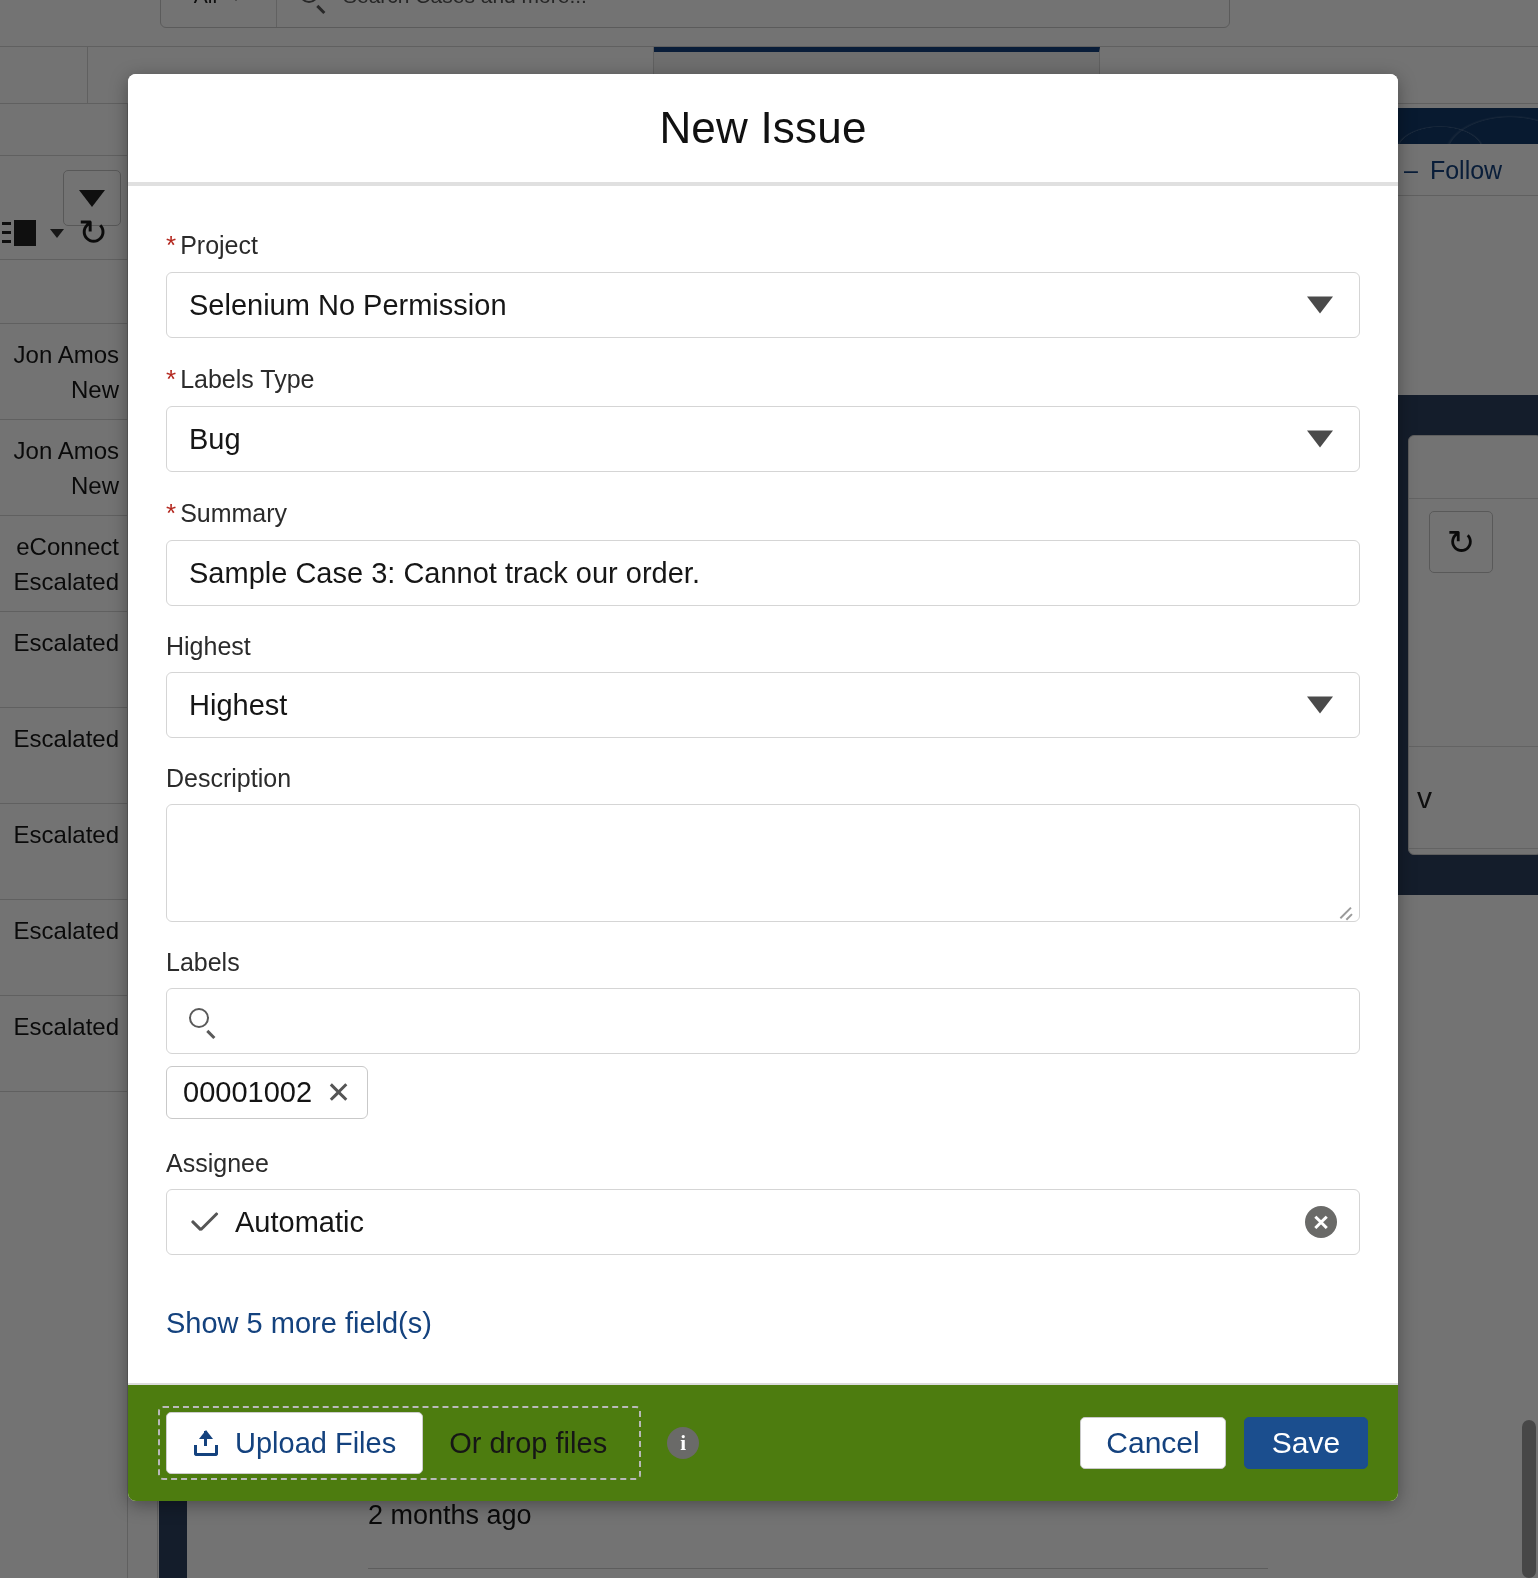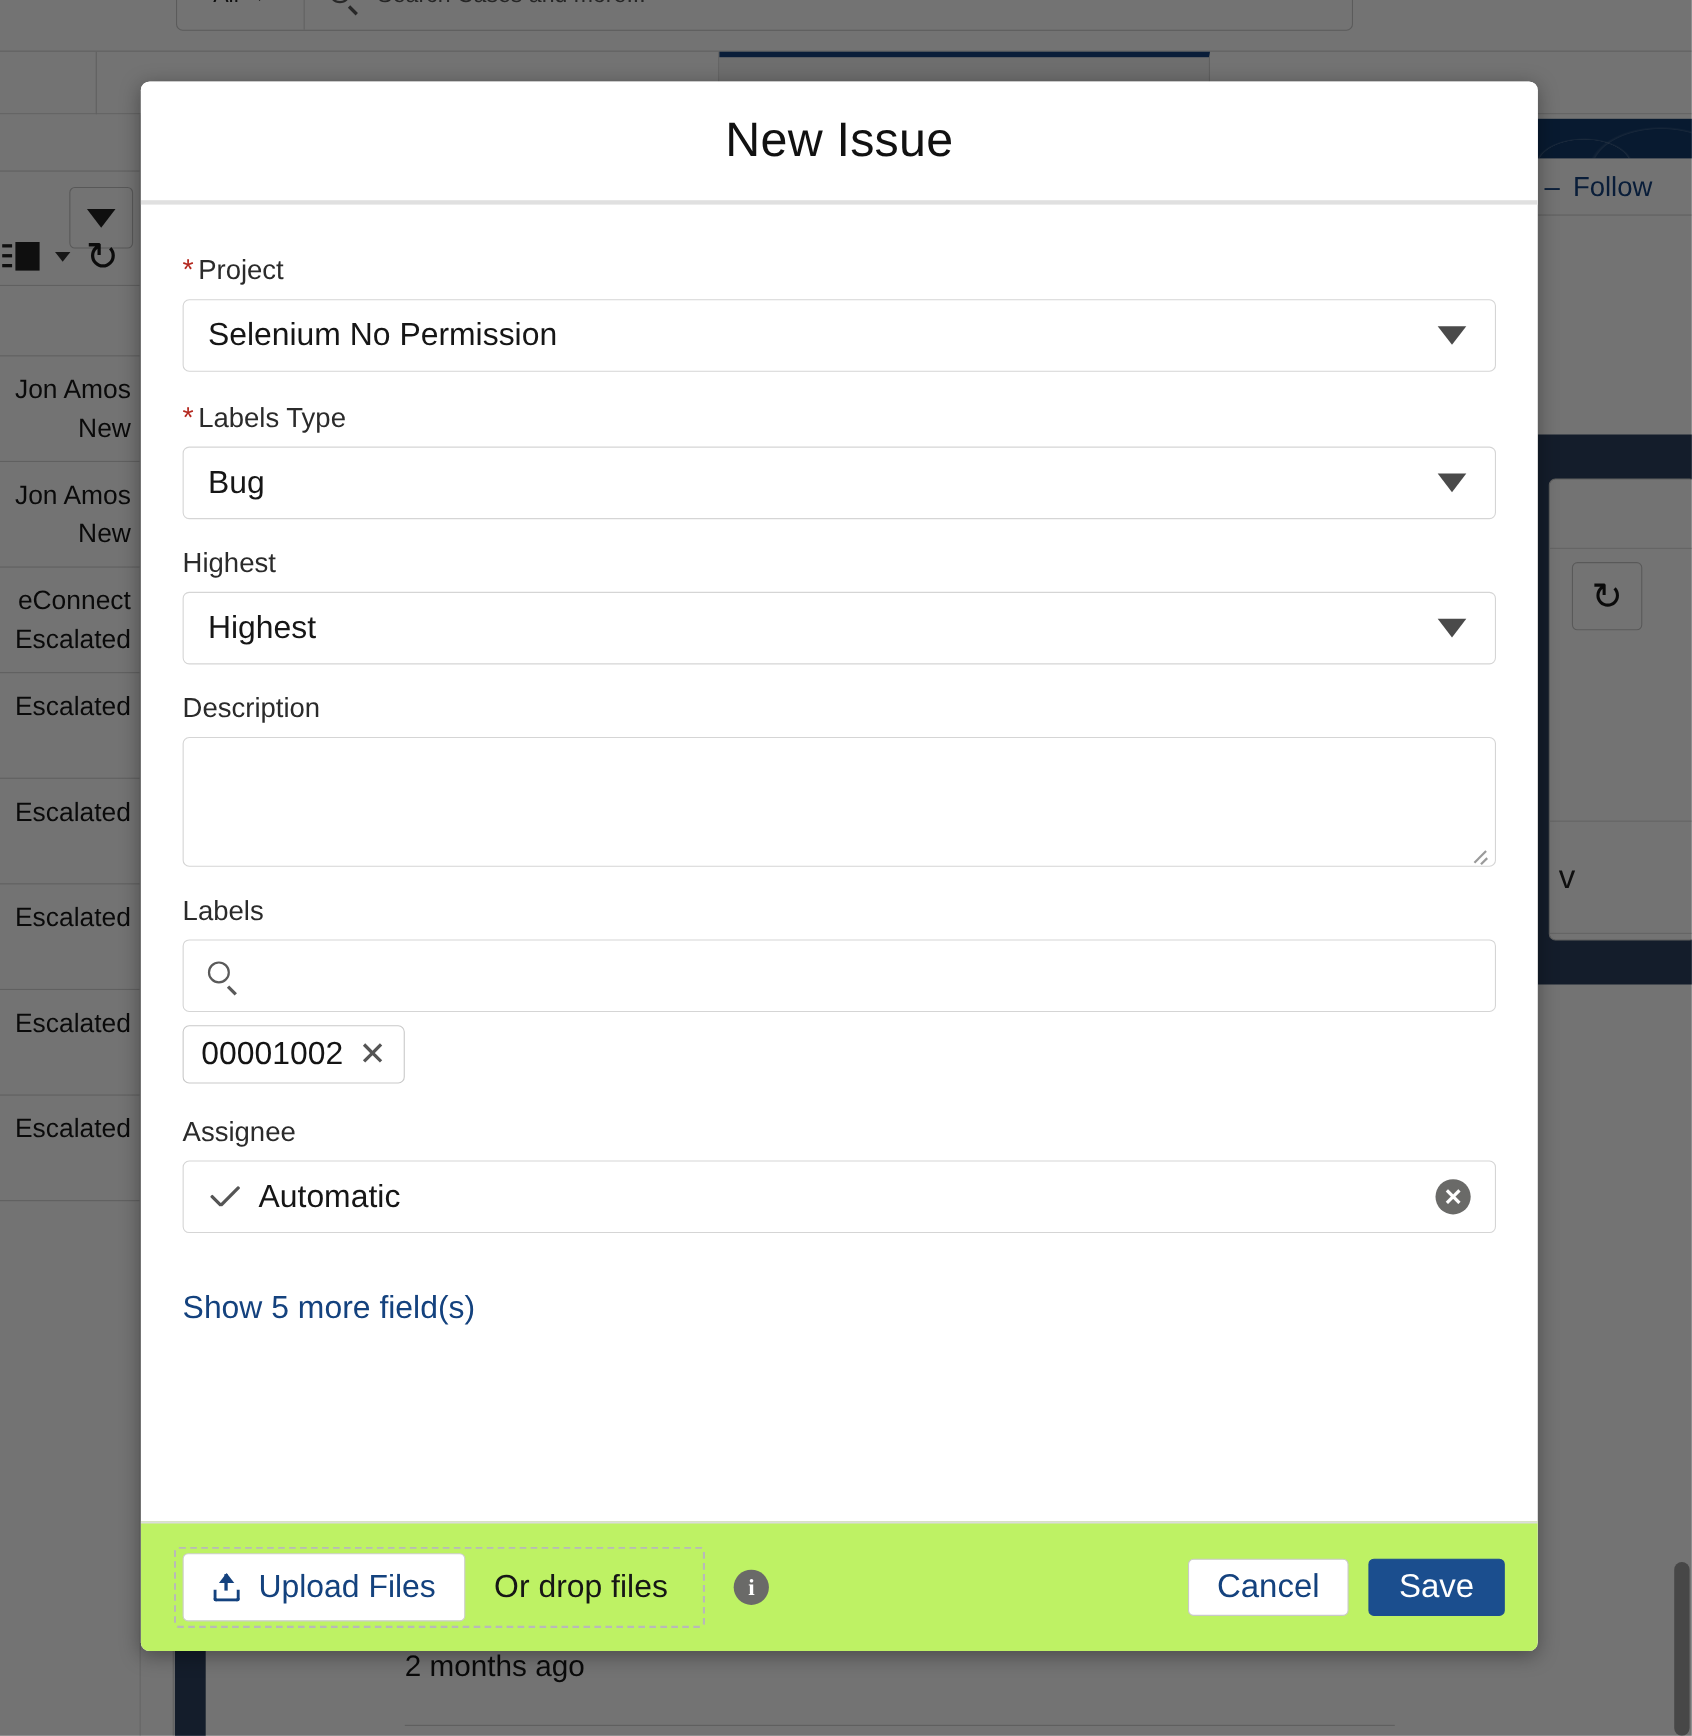--- a/index.html
+++ b/index.html
@@ -229,21 +229,21 @@
   }
 
   .show-more {
     display: inline-block; margin-top: 26px;
     font-size: 29px; color: #14427e; text-decoration: none; cursor: pointer;
   }
 
   .modal-footer {
     flex: 0 0 118px; height: 118px;
     border-top: 2px solid #dcdcdc;
-    background: #bef264;
+    background: #4d7c0f;
     display: flex; align-items: center; padding: 0 30px;
   }
   .dropzone {
     border: 2px dashed #b9b9b9; border-radius: 5px;
     height: 74px; display: flex; align-items: center; padding: 0 6px;
     background: transparent;
   }
   .upload-btn {
     height: 62px; background: #fff; border: 1px solid #cdcdcd; border-radius: 5px;
     display: flex; align-items: center; gap: 16px; padding: 0 26px;
@@ -420,20 +420,28 @@
       <label class="field-label">
         <span class="req">*</span><span>Labels Type</span>
       </label>
       <div class="control">
         <span>Bug</span>
         <span class="select-caret"></span>
       </div>
     </div>
 
     
+    <div class="field">
+      <label class="field-label">
+        <span class="req">*</span><span>Summary</span>
+      </label>
+      <div class="control">
+        <span>Sample Case 3: Cannot track our order.</span>
+      </div>
+    </div>
 
     
     <div class="field">
       <label class="field-label">Highest</label>
       <div class="control">
         <span>Highest</span>
         <span class="select-caret"></span>
       </div>
     </div>
 

